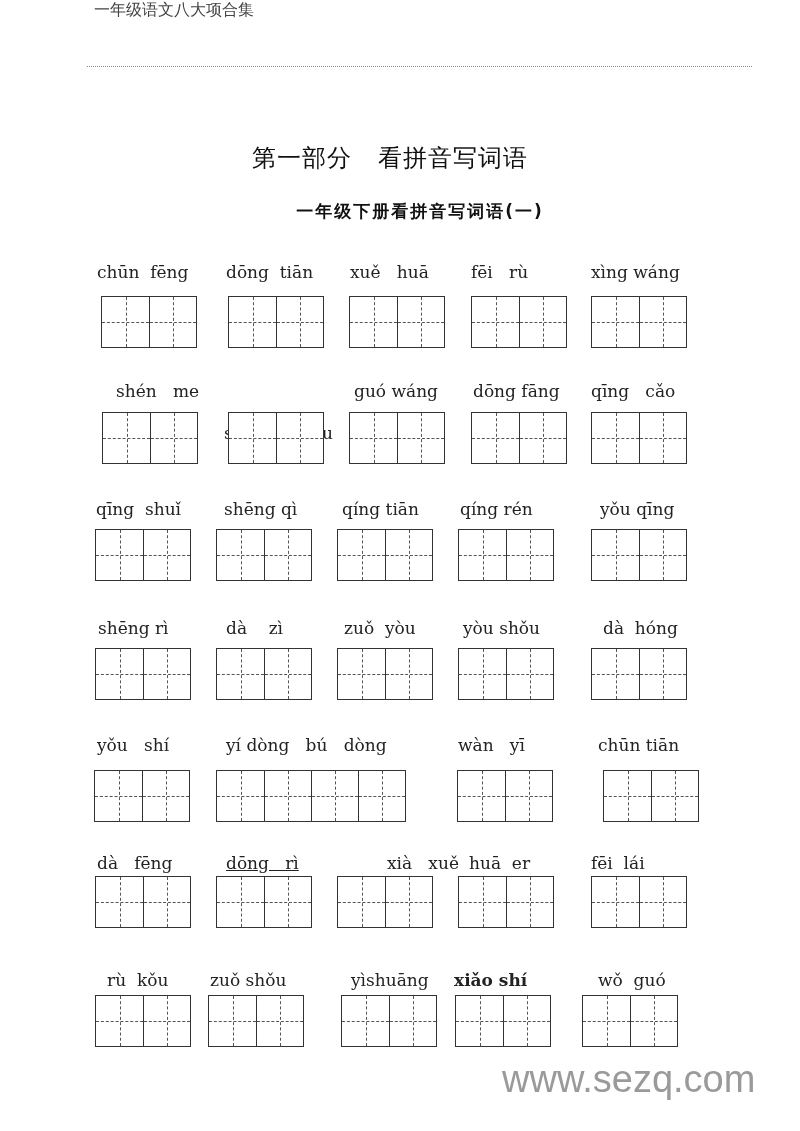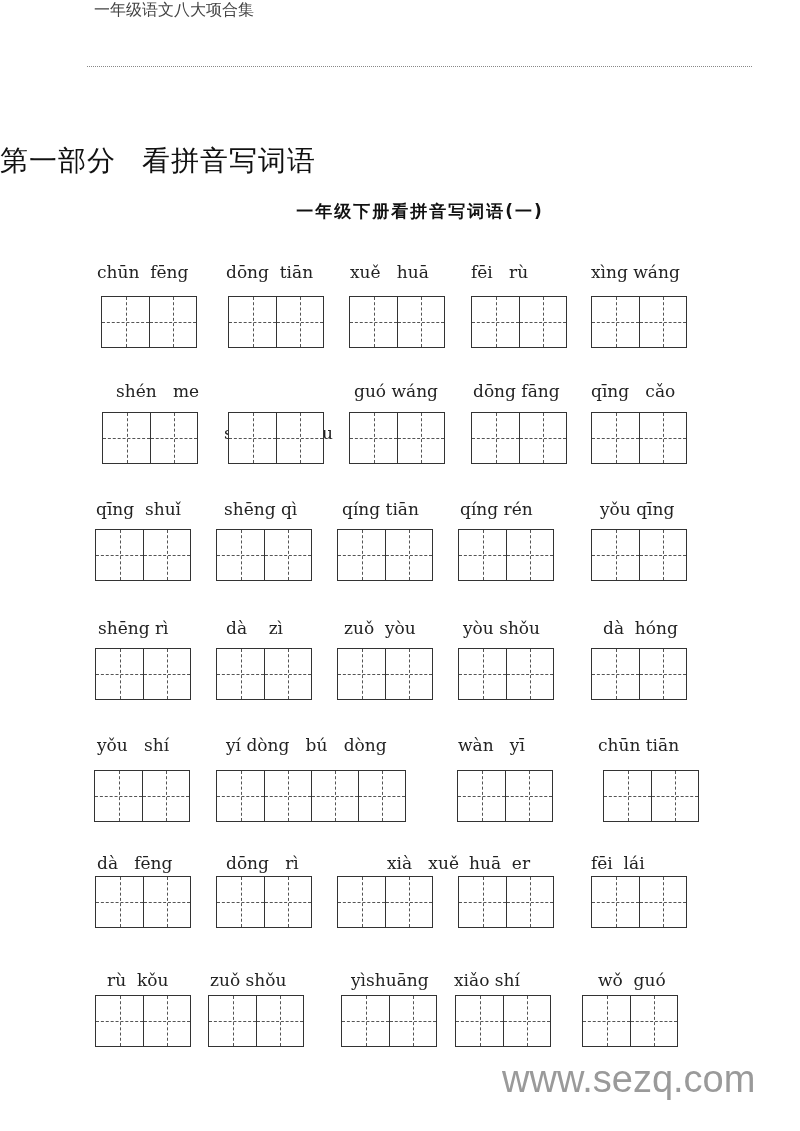--- a/index.html
+++ b/index.html
@@ -2,22 +2,22 @@
 <html><head>
 <meta charset="utf-8">
 <style>
   html, body { margin: 0; padding: 0; background: #ffffff; }
   body { width: 800px; height: 1131px; position: relative; overflow: hidden;
          font-family: "DejaVu Serif", "Liberation Serif", serif; color: #111; }
   .header-text { position: absolute; left: 94px; top: 0px; font-size: 16px; color: #444;
                  font-family: "DejaVu Sans", sans-serif; }
   .header-rule { position: absolute; left: 87px; top: 66px; width: 665px; height: 0;
                  border-top: 1px dotted #888; }
-  .title { position: absolute; left: 0; width: 780px; top: 142px; text-align: left;
-           font-size: 28px; font-family: "DejaVu Serif", serif; color: #111; letter-spacing: 1px; }
+  .title { position: absolute; left: 0; width: 780px; top: 142px; text-align: center;
+           font-size: 24px; font-family: "DejaVu Serif", serif; color: #111; letter-spacing: 1px; }
   .title .gap { display: inline-block; width: 26px; }
   .subtitle { position: absolute; left: 0; width: 840px; top: 200px; text-align: center;
               font-size: 17px; font-weight: bold; font-family: "DejaVu Sans", sans-serif; letter-spacing: 2px; }
   .pinyin { position: absolute; top: 0; left: 0; white-space: pre; font-size: 17px;
             font-family: "DejaVu Serif", serif; color: #222; }
   .grid { position: absolute; display: flex; border: 1.5px solid #333; background: #fff; }
   .cell { width: 47px; height: 50px; position: relative; box-sizing: border-box; }
   .cell + .cell { border-left: 1.5px solid #333; }
   .cell::before { content: ""; position: absolute; left: 50%; top: 0; bottom: 0;
                   border-left: 1px dashed #555; }
@@ -158,21 +158,21 @@
     <div class="pinyin" style="left: 598px; top: 735px;">chūn tiān</div>
     <div class="grid" style="left: 603px; top: 770px;">
       <div class="cell"></div>
       <div class="cell"></div>
     </div>
     <div class="pinyin" style="left: 97px; top: 853px;">dà   fēng</div>
     <div class="grid" style="left: 95px; top: 876px;">
       <div class="cell"></div>
       <div class="cell"></div>
     </div>
-    <div class="pinyin" style="left: 226px; top: 853px;">dōng   rì</div>
+    <div class="pinyin" style="left: 226px; top: 853px; text-decoration: underline;">dōng   rì</div>
     <div class="grid" style="left: 216px; top: 876px;">
       <div class="cell"></div>
       <div class="cell"></div>
     </div>
     <div class="pinyin" style="left: 343px; top: 853px; margin-left: 44px;">xià   xuě</div>
     <div class="grid" style="left: 337px; top: 876px;">
       <div class="cell"></div>
       <div class="cell"></div>
     </div>
     <div class="pinyin" style="left: 469px; top: 853px;">huā  er</div>
@@ -193,21 +193,21 @@
     <div class="pinyin" style="left: 210px; top: 970px; text-align: center;">zuǒ shǒu</div>
     <div class="grid" style="left: 208px; top: 995px;">
       <div class="cell"></div>
       <div class="cell"></div>
     </div>
     <div class="pinyin" style="left: 351px; top: 970px;">yìshuāng</div>
     <div class="grid" style="left: 341px; top: 995px;">
       <div class="cell"></div>
       <div class="cell"></div>
     </div>
-    <div class="pinyin" style="left: 454px; top: 970px;">xiǎo shí</div>
+    <div class="pinyin" style="left: 454px; top: 970px; font-weight: bold;">xiǎo shí</div>
     <div class="grid" style="left: 455px; top: 995px;">
       <div class="cell"></div>
       <div class="cell"></div>
     </div>
     <div class="pinyin" style="left: 598px; top: 970px;">wǒ  guó</div>
     <div class="grid" style="left: 582px; top: 995px;">
       <div class="cell"></div>
       <div class="cell"></div>
     </div>
   </div>

